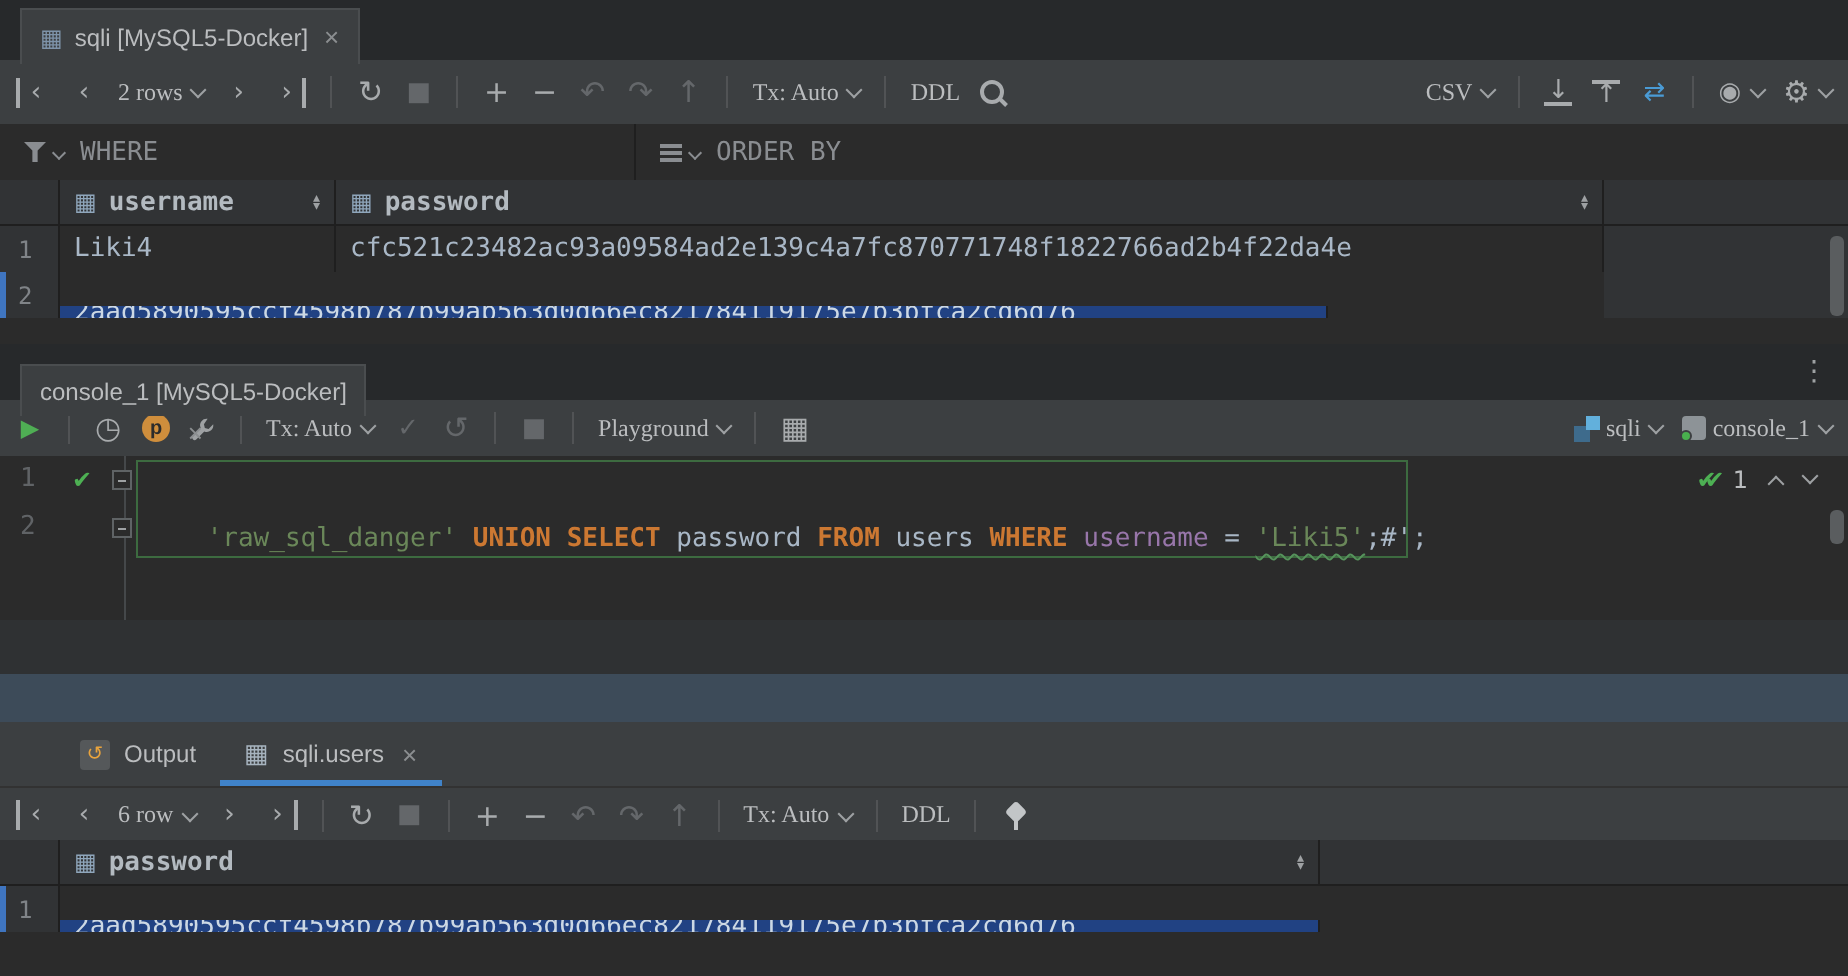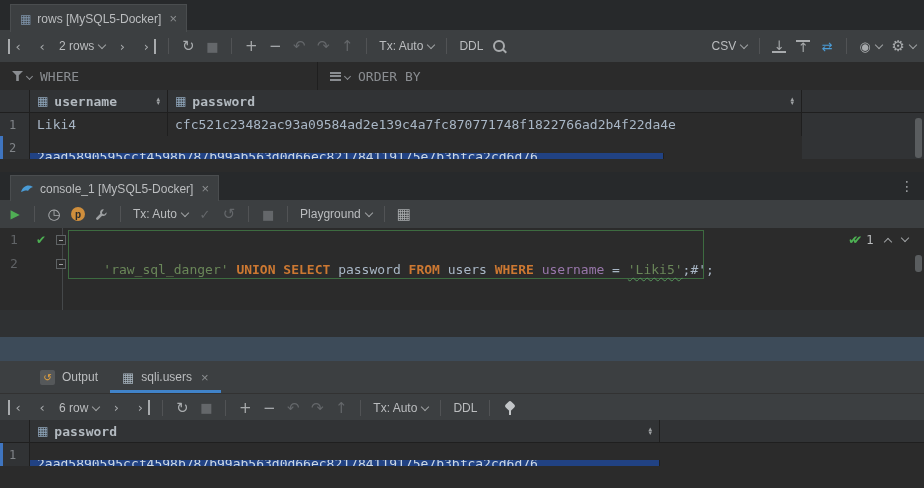--- a/index.html
+++ b/index.html
@@ -21,21 +21,21 @@
   .toolbar{background:#3c3f41;display:flex;align-items:center;padding:0 8px;color:#9ea1a3;}
   .tb-left,.tb-right{display:flex;align-items:center;gap:10px;}
   .tb-right{margin-left:auto;}
   .ico{font-family:"DejaVu Sans",sans-serif;font-size:13px;color:#a8abad;display:inline-flex;
        align-items:center;justify-content:center;min-width:14px;}
   .ico.dim{color:#64676a;}
   .ico.green{color:#4fae54;font-size:12px;}
   .ico.blue{color:#4a9bd5;}
   .ico.big{font-size:15px;}
   .sep{width:1px;height:16px;background:#515355;margin:0 2px;}
-  .lbl{color:#bbbdbf;display:inline-flex;align-items:center;}
+  .lbl{color:#bbbdbf;display:inline-flex;align-items:center;font-family:Liberation Serif, serif;}
   .chev{display:inline-block;width:5px;height:5px;border-right:1.4px solid #9ea1a3;
         border-bottom:1.4px solid #9ea1a3;transform:rotate(45deg);margin:-2px 0 0 5px;}
   .chev.up{transform:rotate(225deg);margin-top:3px;}
   .bar-b{border-bottom:2px solid #a8abad;padding-bottom:0;line-height:11px;}
   .bar-t{border-top:2px solid #a8abad;padding-top:0;line-height:11px;}
   .edge-l{border-left:2px solid #a8abad;padding-left:1px;}
   .edge-r{border-right:2px solid #a8abad;padding-right:1px;}
   .mag{position:relative;width:8px;height:8px;border:2px solid #a8abad;border-radius:50%;margin-right:4px;}
   .mag::after{content:"";position:absolute;width:5px;height:2px;background:#a8abad;
               right:-4px;bottom:-2px;transform:rotate(45deg);}
@@ -120,21 +120,21 @@
   svg{display:block;}
 </style>
 </head>
 <body>
 
 <div class="app">
 
   <div class="band strip" style="top:0;height:30px;">
     <div class="tab">
       <span class="glyph" style="color:#7e93a9;">▦</span>
-      <span>rows [MySQL5-Docker]</span>
+      <span>sqli [MySQL5-Docker]</span>
       <span class="close">×</span>
     </div>
   </div>
 
   <div class="band toolbar" style="top:30px;height:32px;">
     <div class="tb-left">
       <span class="ico edge-l">‹</span>
       <span class="ico">‹</span>
       <span class="lbl">
           <span>2 rows</span>
@@ -235,21 +235,21 @@
           <span class="stripe"></span>
           <span>2</span>
         </div>
       <div class="cell c-pass sel">
           <span>2aad5890595ccf4598b787b99ab563d0d66ec821784119175e7b3bfca2cd6d76</span>
         </div>
     </div>
   </div>
 
   <div class="band strip" style="top:172px;height:28px;">
-    <div class="tab" style="height:25px;margin-top:3px;">
+    <div class="tab" style="height:25px;margin-top:3px;flex-direction:column;">
       <svg width="14" height="12" viewBox="0 0 14 12">
           <path d="M1 9 C3 3 8 1 13 4 C10 5 9 6 8 8 C6 7 4 8 1 9 Z" fill="#4a9bd5"></path>
         </svg>
       <span>console_1 [MySQL5-Docker]</span>
       <span class="close">×</span>
     </div>
     <span class="ellipsis">⋮</span>
   </div>
 
   <div class="band toolbar" style="top:200px;height:28px;border-bottom:1px solid #323232;">
@@ -270,20 +270,24 @@
       <span class="ico dim big">↺</span>
       <span class="sep"></span>
       <span class="ico dim">■</span>
       <span class="sep"></span>
       <span class="lbl">
           <span>Playground</span>
           <i class="chev"></i>
         </span>
       <span class="sep"></span>
       <span class="ico big">▦</span>
+    </div>
+    <div class="tb-right">
+      <span class="lbl"><span class="schemaico"></span>&nbsp;<span>sqli</span><i class="chev"></i></span>
+      <span class="lbl"><span class="sessico"></span>&nbsp;<span>console_1</span><i class="chev"></i></span>
     </div>
   </div>
 
   <div class="band editor" style="top:228px;height:82px;">
     <div class="egut">
       <span class="eline-num" style="top:0;">1</span>
       <span class="eline-num" style="top:24px;">2</span>
       <span class="gutcheck" style="top:0;">✔</span>
     </div>
     <span class="fold" style="top:7px;"></span>

